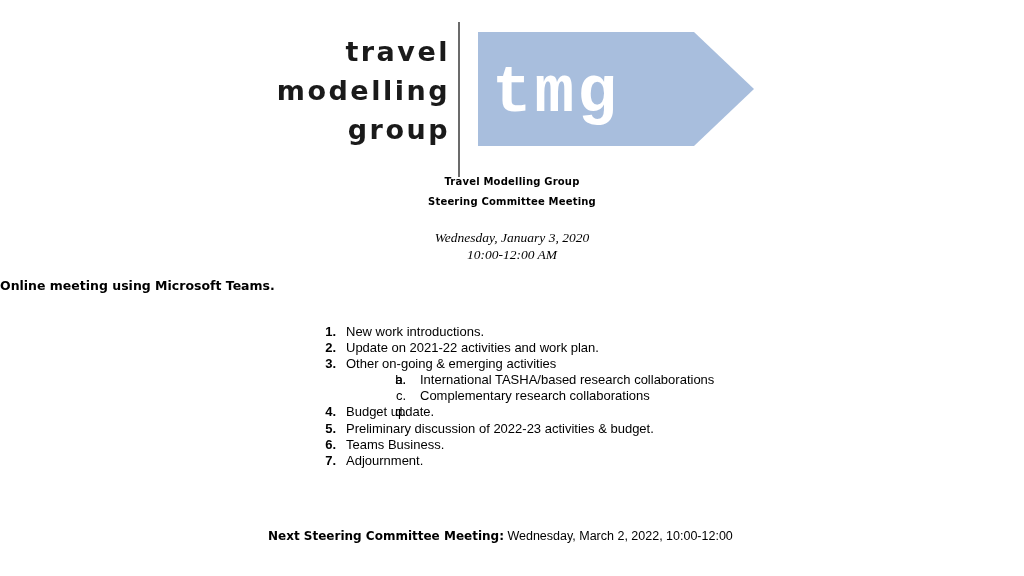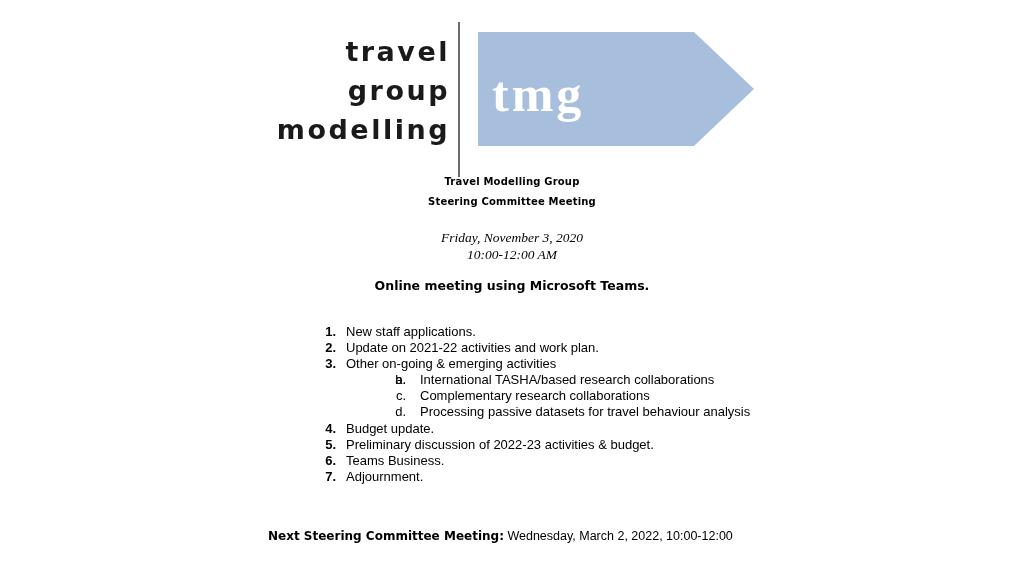--- a/index.html
+++ b/index.html
@@ -55,23 +55,23 @@
     top: 14px;
     width: 280px;
     height: 114px;
   }
   .logo-arrow svg { display: block; }
   .logo-tmg {
     position: absolute;
     left: 242px;
     top: 37px;
     width: 240px;
-    font-family: Liberation Serif, serif;
-    font-weight: bold;
-    font-size: 50px;
+    font-family: Liberation Mono, monospace;
+    font-weight: bold;
+    font-size: 66px;
     line-height: 78px;
     letter-spacing: 3px;
     color: #ffffff;
   }
 
   
   .title-block {
     position: absolute;
     left: 0;
     top: 172px;
@@ -94,21 +94,21 @@
     font-family: "Liberation Serif", serif;
     font-style: italic;
     font-size: 13.5px;
     line-height: 16.5px;
   }
   .platform-line {
     position: absolute;
     left: 0;
     top: 278px;
     width: 1024px;
-    text-align: center;
+    text-align: left;
     font-family: "DejaVu Sans", sans-serif;
     font-weight: bold;
     font-size: 12.5px;
   }
 
   
   .agenda {
     position: absolute;
     left: 318px;
     top: 324px;
@@ -165,49 +165,49 @@
   }
 </style>
 </head>
 <body>
 
 <div class="page">
 
   <div class="logo">
     <div class="logo-words">
       <div>travel</div>
+      <div>modelling</div>
       <div>group</div>
-      <div>modelling</div>
     </div>
     <div class="logo-divider"></div>
     <div class="logo-arrow">
       <svg width="280" height="114" viewBox="0 0 280 114" xmlns="http://www.w3.org/2000/svg">
         <polygon points="0,0 216,0 276,57 216,114 0,114" fill="#a8bedd"></polygon>
       </svg>
     </div>
     <div class="logo-tmg">tmg</div>
   </div>
 
   <div class="title-block">
     <div class="title-line">Travel Modelling Group</div>
     <div class="title-line">Steering Committee Meeting</div>
   </div>
 
   <div class="date-block">
-    <div>Friday, November 3, 2020</div>
+    <div>Wednesday, January 3, 2020</div>
     <div>10:00-12:00 AM</div>
   </div>
 
   <div class="platform-line">Online meeting using Microsoft Teams.</div>
 
   <div class="agenda">
 
     <div class="agenda-item">
       <span class="agenda-num">1.</span>
-      <span>New staff applications.</span>
+      <span>New work introductions.</span>
     </div>
 
     <div class="agenda-item">
       <span class="agenda-num">2.</span>
       <span>Update on 2021-22 activities and work plan.</span>
     </div>
 
     <div class="agenda-item">
       <span class="agenda-num">3.</span>
       <span>Other on-going &amp; emerging activities</span>
@@ -218,21 +218,20 @@
         <div class="sub-item">
           <span class="sub-letter">b.</span>
           <span>International TASHA/based research collaborations</span>
         </div>
         <div class="sub-item">
           <span class="sub-letter">c.</span>
           <span>Complementary research collaborations</span>
         </div>
         <div class="sub-item">
           <span class="sub-letter">d.</span>
-          <span>Processing passive datasets for travel behaviour analysis</span>
         </div>
       </div>
     </div>
 
     <div class="agenda-item">
       <span class="agenda-num">4.</span>
       <span>Budget update.</span>
     </div>
 
     <div class="agenda-item">

